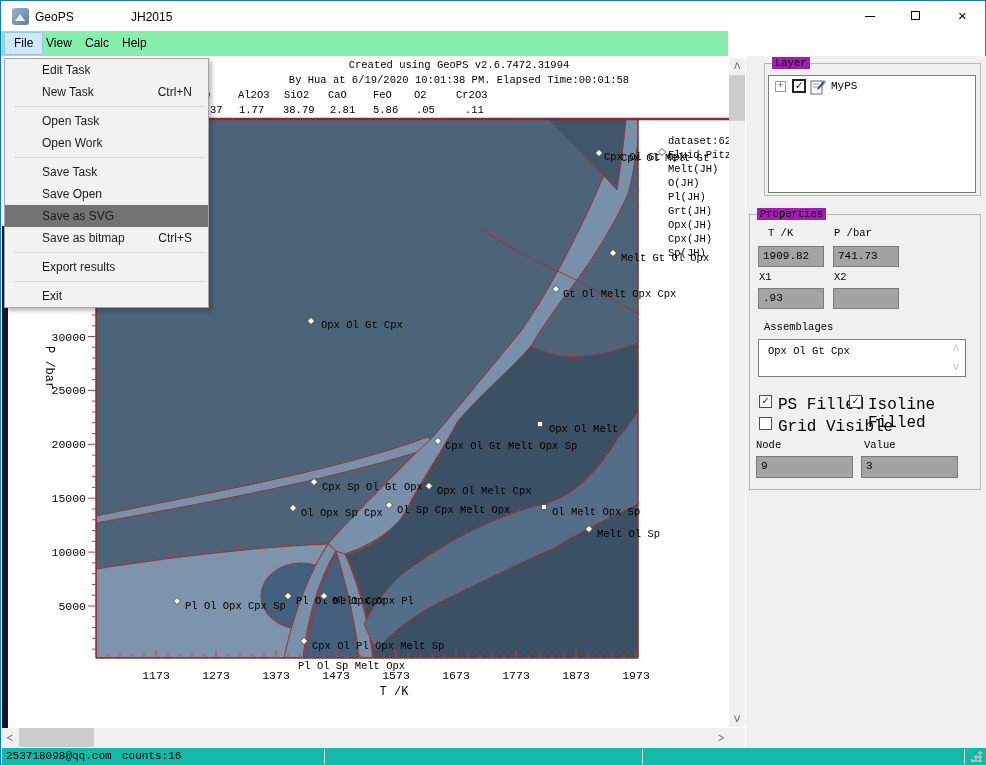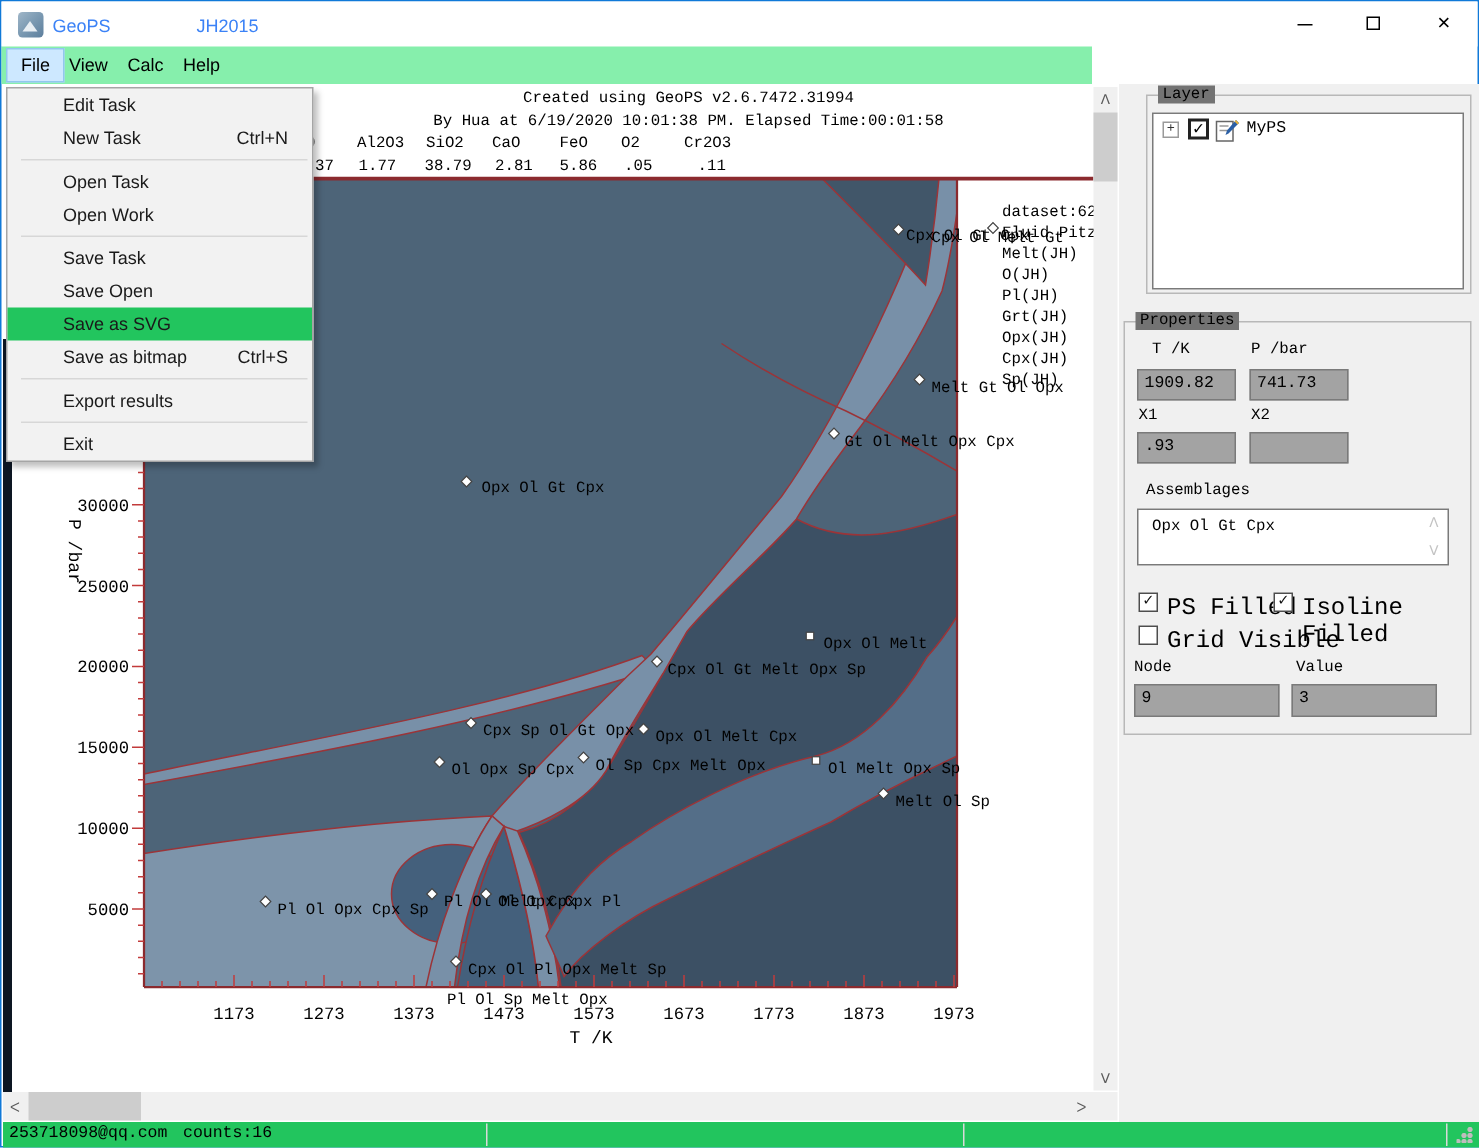--- a/index.html
+++ b/index.html
@@ -3,51 +3,51 @@
 <meta charset="utf-8">
 <style>
   * { margin:0; padding:0; box-sizing:border-box; }
   html,body { width:986px; height:765px; font-family:"Liberation Sans",sans-serif; background:#fff; overflow:hidden; }
   #window { position:absolute; inset:0; border:1px solid #1079d8; background:#fff; }
   .abs { position:absolute; }
   #titlebar { position:absolute; left:0; top:0; width:100%; height:30px; background:#fff; }
   #app-icon { position:absolute; left:11px; top:7px; width:17px; height:17px; border-radius:3px;
     background:linear-gradient(135deg,#9fb6c8 0%,#7e9cb4 45%,#5d7f9d 100%); }
   #app-icon:before{ content:""; position:absolute; left:3px; top:6px; border-left:5px solid transparent; border-right:5px solid transparent; border-bottom:7px solid #e8eef3; }
-  .title-text { position:absolute; top:9px; font-size:12px; color:#3b82f6; }
+  .title-text { position:absolute; top:9px; font-size:12px; color:#000000; }
   .win-btn { position:absolute; top:0; width:47px; height:30px; text-align:center; color:#000; }
   .win-btn span { display:inline-block; }
   #menubar { position:absolute; left:0; top:30px; width:727px; height:25px; background:#86efac; }
   .menubar-item { position:absolute; top:1px; height:23px; line-height:23px; padding:0 9px; font-size:12px; color:#000; }
   .menubar-item.active { background:#cde8ff; border:1px solid #92c7ee; line-height:21px; }
   #file-menu { position:absolute; left:3px; top:57px; width:205px; background:#f2f2f2; border:1px solid #a5a5a5; box-shadow:3px 3px 4px rgba(0,0,0,0.25); z-index:60; }
   .menu-item { position:relative; height:22px; line-height:22px; font-size:12px; color:#1a1a1a; }
   .menu-item .lbl { position:absolute; left:37px; }
   .menu-item .sc { position:absolute; right:16px; }
-  .menu-item.hl { background:#22c55e; }
+  .menu-item.hl { background:#737373; }
   .menu-sep { height:7px; position:relative; }
   .menu-sep:after { content:""; position:absolute; left:9px; right:3px; top:3px; border-top:1px solid #d7d7d7; }
   #left-strip { position:absolute; left:1px; top:225px; width:6px; height:502px; background:#0d1623; }
   .sb { position:absolute; background:#f0f0f0; }
   .sb-arrow { position:absolute; color:#5a5a5a; font-size:9px; line-height:16px; width:16px; text-align:center; }
   .sb-thumb { position:absolute; background:#cdcdcd; }
-  #statusbar { position:absolute; left:1px; top:747px; width:984px; height:17px; background:#22c55e; font-family:"Liberation Mono",monospace; font-size:11px; color:#000; }
+  #statusbar { position:absolute; left:1px; top:747px; width:984px; height:17px; background:#14b8a6; font-family:"Liberation Mono",monospace; font-size:11px; color:#000; }
   .sb-div { position:absolute; top:1px; bottom:1px; width:1px; background:#d9d9d9; }
   #grip { position:absolute; right:4px; bottom:3px; width:11px; height:11px;
     background:
      radial-gradient(circle at 9px 2px,#bdbdbd 1.5px,transparent 2px),
      radial-gradient(circle at 9px 6px,#bdbdbd 1.5px,transparent 2px),
      radial-gradient(circle at 5px 6px,#bdbdbd 1.5px,transparent 2px),
      radial-gradient(circle at 9px 10px,#bdbdbd 1.5px,transparent 2px),
      radial-gradient(circle at 5px 10px,#bdbdbd 1.5px,transparent 2px),
      radial-gradient(circle at 1px 10px,#bdbdbd 1.5px,transparent 2px);
   }
   #right-panel { position:absolute; left:745px; top:55px; width:240px; height:692px; background:#f0f0f0; font-family:"Liberation Mono",monospace; color:#000; }
   .groupbox { position:absolute; border:1px solid #b8b8b8; }
-  .group-label { position:absolute; top:-7px; left:7px; background:#737373; padding:0 3px; font-size:10.5px; }
+  .group-label { position:absolute; top:-7px; left:7px; background:#a21caf; padding:0 3px; font-size:10.5px; }
   .listbox { position:absolute; background:#fff; border:1px solid #7a7a7a; }
   .field-label { position:absolute; font-size:10.5px; }
   .input { position:absolute; background:#a3a3a3; border:1px solid #7a7a7a; font-family:"Liberation Mono",monospace; font-size:11px; line-height:19px; padding-left:4px; color:#000; }
   .checkbox { position:absolute; width:13px; height:13px; background:#fff; border:1px solid #4d4d4d; font-size:11px; line-height:11px; text-align:center; color:#111; font-weight:bold; }
   .cb-label { position:absolute; font-size:16px; }
   .chev { position:absolute; color:#c3c3c3; font-size:9px; right:6px; }
   #tree-expander { position:absolute; left:6px; top:5px; width:11px; height:11px; border:1px solid #9a9a9a; background:#fff; font-size:9px; line-height:9px; text-align:center; color:#333; }
   #tree-checkbox { position:absolute; left:23px; top:3px; width:14px; height:14px; border:2px solid #222; background:#fff; font-size:12px; line-height:11px; text-align:center; font-weight:bold; }
   #tree-label { position:absolute; left:62px; top:4px; font-size:11px; }
 </style>

